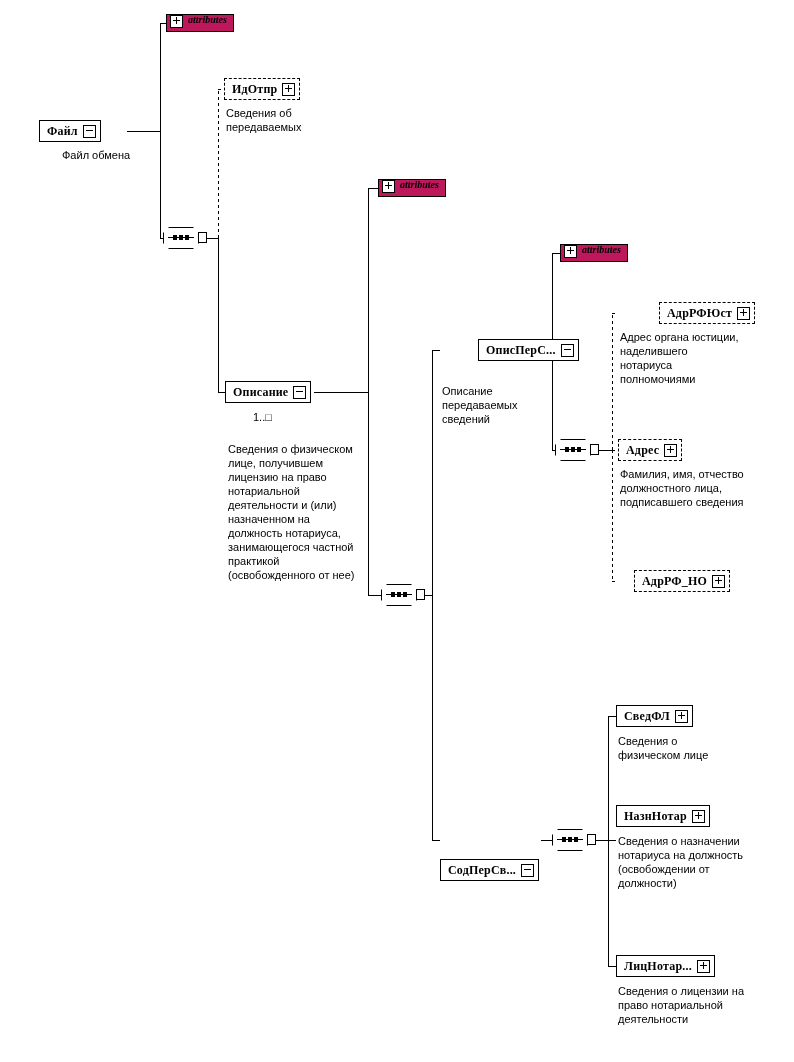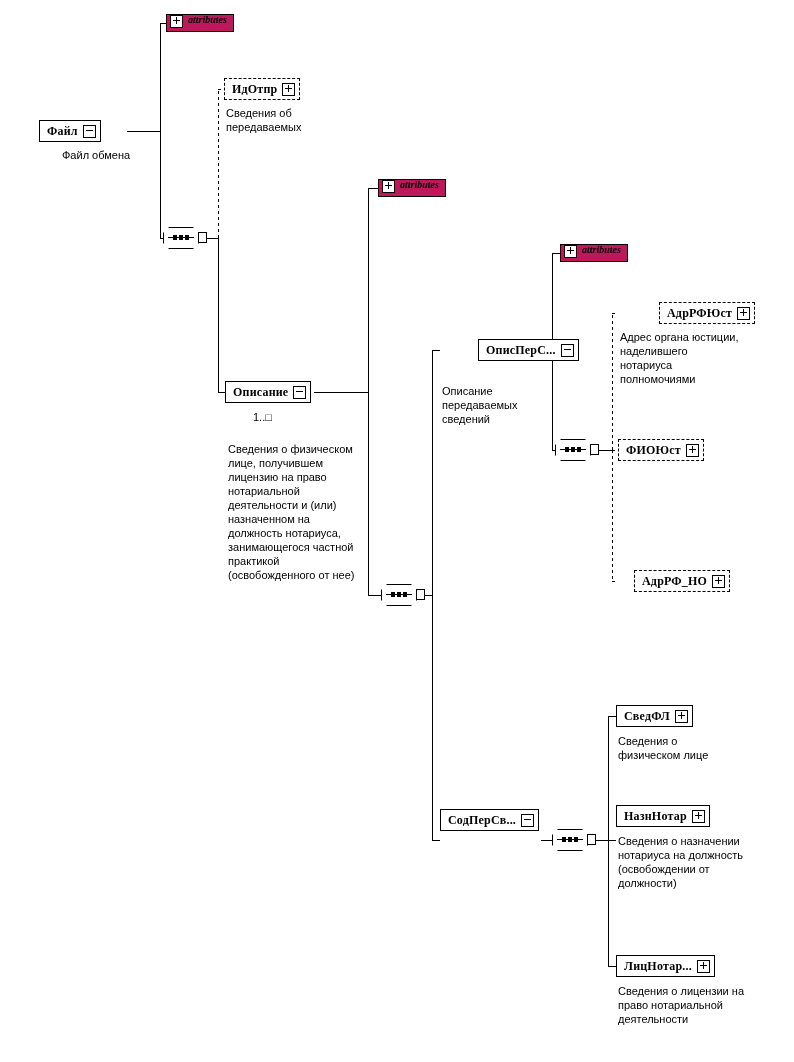--- a/index.html
+++ b/index.html
@@ -220,24 +220,25 @@
       <div class="octb"></div>
     <div class="bar"></div>
     <div class="d d1"></div>
       <div class="d d2"></div>
       <div class="d d3"></div>
     <div class="stub"></div>
   </div>
 
   <div class="node" style="left:618px;top:439px;">
     <div class="nodebox dashed">
-      <span class="nm">ФИОЮст</span>
-      <span class="exp plus"></span>
-    </div>
-  </div>
+      <span class="nm">Адрес</span>
+      <span class="exp plus"></span>
+    </div>
+  </div>
+  <div class="anno" style="left:620px;top:467px;width:136px;">Фамилия, имя, отчество должностного лица, подписавшего сведения</div>
 
   <div class="node" style="left:618px;top:570px;padding-left:16px;">
     <div class="nodebox dashed">
       <span class="nm">АдрРФ_НО</span>
       <span class="exp plus"></span>
     </div>
   </div>
 
   <div class="seq" style="left:381px;top:584px;">
     <div class="oct"></div>
@@ -258,21 +259,21 @@
   <div class="anno" style="left:618px;top:734px;width:118px;">Сведения о физическом лице</div>
 
   <div class="node" style="left:616px;top:805px;">
     <div class="nodebox">
       <span class="nm">НазнНотар</span>
       <span class="exp plus"></span>
     </div>
   </div>
   <div class="anno" style="left:618px;top:834px;width:128px;">Сведения о назначении нотариуса на должность (освобождении от должности)</div>
 
-  <div class="node" style="left:440px;top:809px;">
+  <div class="node" style="left:440px;top:859px;">
     <div class="nodebox">
       <span class="nm">СодПерСв...</span>
       <span class="exp"></span>
     </div>
   </div>
 
   <div class="seq" style="left:552px;top:829px;">
     <div class="oct"></div>
       <div class="octb"></div>
     <div class="bar"></div>

